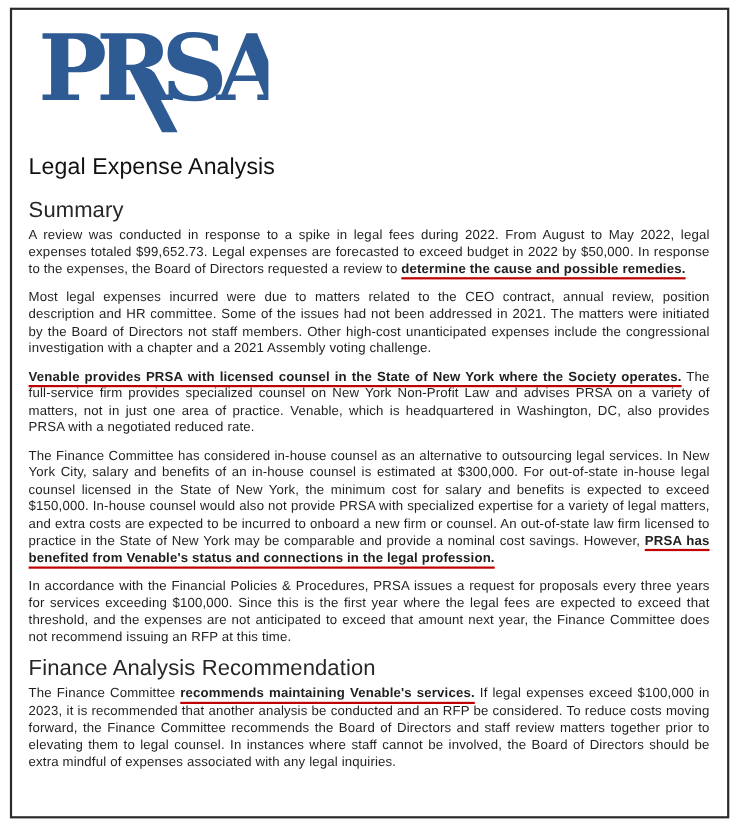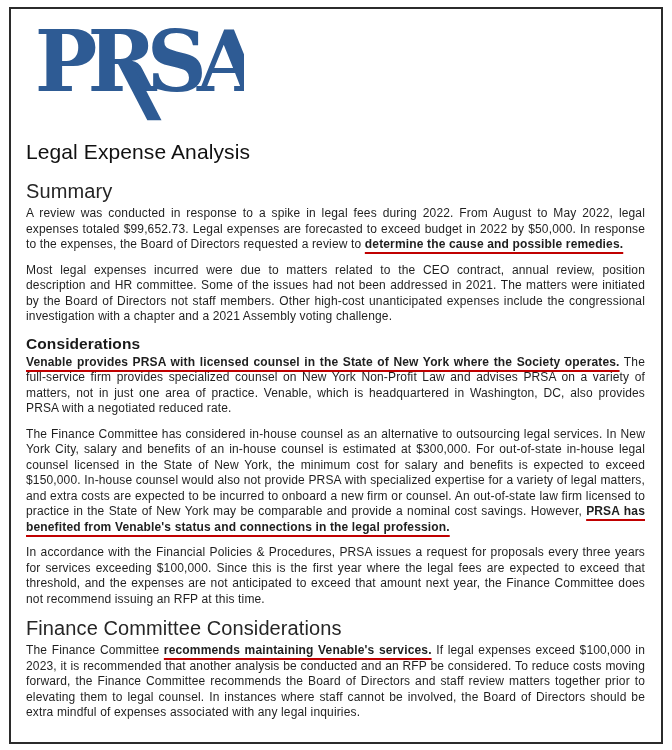--- a/index.html
+++ b/index.html
@@ -92,22 +92,21 @@
       <text x="0" y="78" class="logo-text" fill="#2E5B94">PRSA</text>
       <polygon points="97,40 114,40 152,113 135,113" fill="#2E5B94"></polygon>
     </svg>
 
     <h1 class="doc-title">Legal Expense Analysis</h1>
 
     <div>
         <h2 class="sec-h sec-h-light">Summary</h2>
         <p class="body-p"><span>A review was conducted in response to a spike in legal fees during 2022. From August to May 2022, legal expenses totaled $99,652.73. Legal expenses are forecasted to exceed budget in 2022 by $50,000. In response to the expenses, the Board of Directors requested a review to </span><span class="red-underline">determine the cause and possible remedies.</span></p>
         <p class="body-p"><span>Most legal expenses incurred were due to matters related to the CEO contract, annual review, position description and HR committee. Some of the issues had not been addressed in 2021. The matters were initiated by the Board of Directors not staff members. Other high-cost unanticipated expenses include the congressional investigation with a chapter and a 2021 Assembly voting challenge.</span></p>
-        <h2 class="sec-h sec-h-bold">Considerations</h2>
         <p class="body-p"><span class="red-underline">Venable provides PRSA with licensed counsel in the State of New York where the Society operates.</span><span> The full-service firm provides specialized counsel on New York Non-Profit Law and advises PRSA on a variety of matters, not in just one area of practice. Venable, which is headquartered in Washington, DC, also provides PRSA with a negotiated reduced rate.</span></p>
         <p class="body-p"><span>The Finance Committee has considered in-house counsel as an alternative to outsourcing legal services. In New York City, salary and benefits of an in-house counsel is estimated at $300,000. For out-of-state in-house legal counsel licensed in the State of New York, the minimum cost for salary and benefits is expected to exceed $150,000. In-house counsel would also not provide PRSA with specialized expertise for a variety of legal matters, and extra costs are expected to be incurred to onboard a new firm or counsel. An out-of-state law firm licensed to practice in the State of New York may be comparable and provide a nominal cost savings. However, </span><span class="red-underline">PRSA has benefited from Venable's status and connections in the legal profession.</span></p>
         <p class="body-p"><span>In accordance with the Financial Policies &amp; Procedures, PRSA issues a request for proposals every three years for services exceeding $100,000. Since this is the first year where the legal fees are expected to exceed that threshold, and the expenses are not anticipated to exceed that amount next year, the Finance Committee does not recommend issuing an RFP at this time.</span></p>
-        <h2 class="sec-h sec-h-light">Finance Committee Considerations</h2>
+        <h2 class="sec-h sec-h-light">Finance Analysis Recommendation</h2>
         <p class="body-p"><span>The Finance Committee </span><span class="red-underline">recommends maintaining Venable's services.</span><span> If legal expenses exceed $100,000 in 2023, it is recommended that another analysis be conducted and an RFP be considered. To reduce costs moving forward, the Finance Committee recommends the Board of Directors and staff review matters together prior to elevating them to legal counsel. In instances where staff cannot be involved, the Board of Directors should be extra mindful of expenses associated with any legal inquiries.</span></p>
       </div>
 
   </div>
 </div>
 
 </body></html>

